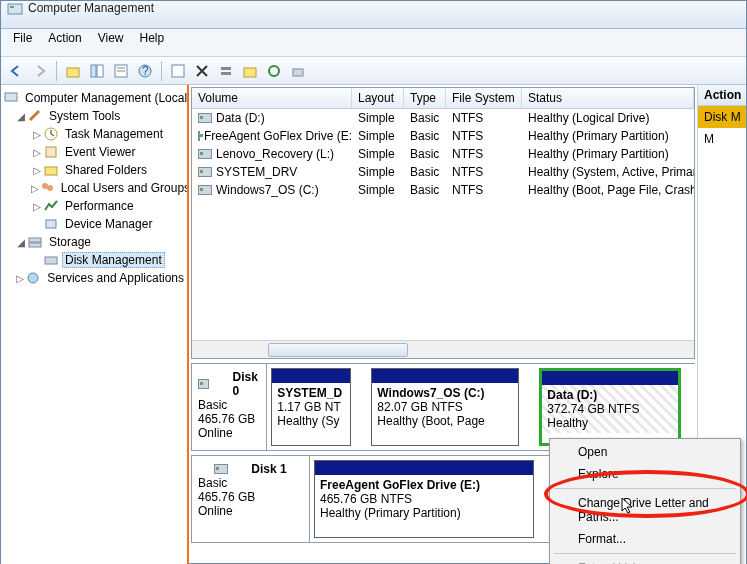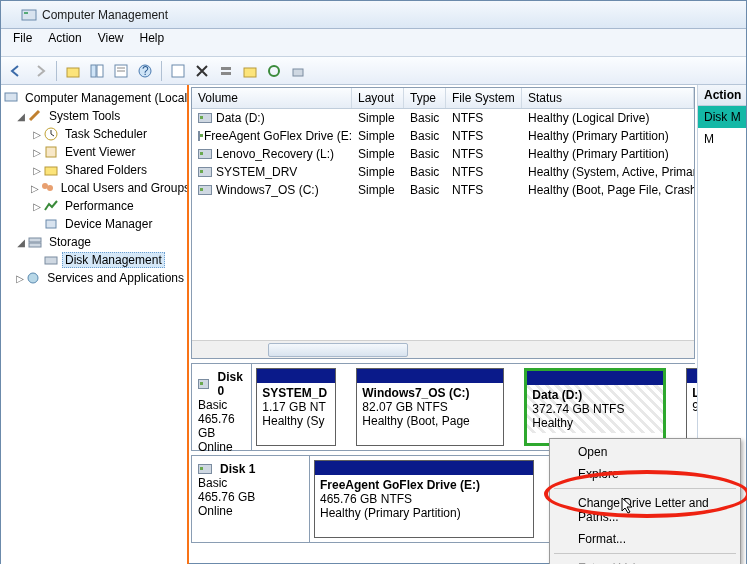--- a/index.html
+++ b/index.html
@@ -1,54 +1,54 @@
 <!DOCTYPE html>
 <html><head>
 <meta charset="utf-8">
 <style>
 * { margin:0; padding:0; box-sizing:border-box; font-family:"Segoe UI",Tahoma,sans-serif; font-size:12px; }
 body { background:#dde5ee; width:747px; height:564px; overflow:hidden; position:relative; }
 .window { position:absolute; top:0; left:0; right:0; bottom:0; background:#fff; border:1px solid #6b8aab; }
-.titlebar { height:28px; background:linear-gradient(#f4f8fd,#dce8f5); display:flex; align-items:center; padding:0 20px; border-bottom:1px solid #a7b9cf; }
+.titlebar { height:28px; background:linear-gradient(#f4f8fd,#dce8f5); display:flex; padding:0 6px; border-bottom:1px solid #a7b9cf; }
 .titlebar .icon { width:16px; height:16px; margin-right:5px; }
 .titlebar .title { color:#1a1a1a; }
 .menubar { height:28px; background:#f2f6fb; display:flex; padding:0 4px; border-bottom:1px solid #c7d3e1; }
 .menubar span { padding:2px 8px; cursor:default; }
 .toolbar { height:28px; background:linear-gradient(#fbfdff,#e7eef8); border-bottom:1px solid #b6c5d7; display:flex; align-items:center; padding:0 4px; gap:2px; }
 .toolbar .tb { width:22px; height:22px; display:flex; align-items:center; justify-content:center; border:1px solid transparent; }
 .toolbar .sep { width:1px; height:20px; background:#b0c0d3; margin:0 3px; }
 .body { display:flex; height:calc(100% - 76px); }
 .tree { width:188px; border-right:2px solid #f97316; background:#fff; padding:4px 0; overflow:hidden; white-space:nowrap; }
 .tree-item { display:flex; align-items:center; height:18px; padding-left:2px; cursor:default; }
 .tree-item .tw { width:12px; display:inline-block; text-align:center; color:#666; font-size:10px; }
 .tree-item .ic { width:16px; height:16px; margin-right:3px; display:inline-flex; align-items:center; justify-content:center; }
 .tree-item.selected .lbl { background:#d5e8f8; border:1px dotted #6b9fd1; padding:0 2px; }
 .tree-item .lbl { padding:0 3px; }
 .main { flex:1; display:flex; flex-direction:column; border-right:1px solid #c7d3e1; overflow:hidden; }
 .action { width:48px; background:#fff; }
 .action-hdr { background:linear-gradient(#f2f6fb,#e1e9f3); border-bottom:1px solid #c0cddb; padding:3px 6px; font-weight:bold; }
 .action-row { padding:4px 6px; white-space:nowrap; }
-.action-row.sel { background:#14b8a6; }
+.action-row.sel { background:#eab308; }
 .volgrid { border:1px solid #8a9db3; margin:2px; flex:0 0 auto; height:272px; display:flex; flex-direction:column; }
 .volgrid-head { display:flex; background:linear-gradient(#fbfdff,#e6edf6); border-bottom:1px solid #c0cddb; }
 .volgrid-head div { padding:3px 6px; border-right:1px solid #d0dae5; }
 .volgrid-body { flex:1; overflow:hidden; background:#fff; }
 .volrow { display:flex; height:18px; align-items:center; }
 .volrow div { padding:1px 6px; white-space:nowrap; overflow:hidden; }
 .col-v { width:160px; display:flex; align-items:center; }
 .col-l { width:52px; }
 .col-t { width:42px; }
 .col-f { width:76px; }
 .col-s { flex:1; }
 .scroll-h { height:18px; background:#f0f0f0; border-top:1px solid #d0d0d0; display:flex; align-items:center; padding:0 16px; }
 .scroll-h .thumb { height:14px; width:140px; background:linear-gradient(#f4f8fc,#d8e3ef); border:1px solid #a8b8cb; border-radius:2px; margin-left:60px; }
 .disks { flex:1; overflow:hidden; }
 .diskrow { display:flex; border:1px solid #8a9db3; margin:2px 2px 4px 2px; height:88px; }
 .diskinfo { width:118px; background:#fff; border-right:1px solid #8a9db3; padding:6px; }
-.diskinfo .hd { display:flex; align-items:center; gap:4px; }
+.diskinfo .hd { display:flex; align-items:center; gap:19px;justify-content:center; }
 .diskinfo .hd b { font-weight:bold; }
 .parts { flex:1; display:flex; padding:4px; gap:20px; background:#fff; }
 .part { border:1px solid #606060; display:flex; flex-direction:column; }
 .part .bar { height:14px; background:#0a1a8a; }
 .part .txt { padding:3px 5px; font-size:11px; line-height:14px; white-space:nowrap; overflow:hidden; }
 .part .txt b { font-weight:bold; }
 .part.sel { border:3px solid #2ea82e; }
 .part.hatch .txt { background:repeating-linear-gradient(45deg,#fff,#fff 4px,#e8e8e8 4px,#e8e8e8 7px); }
 .ctxmenu { position:absolute; left:549px; top:438px; width:192px; background:#f2f2f2; border:1px solid #9a9a9a; box-shadow:2px 2px 4px rgba(0,0,0,0.3); padding:2px; }
 .ctxmenu .mi { padding:4px 8px 4px 26px; cursor:default; }
@@ -173,21 +173,21 @@
           <span class="lbl">System Tools</span>
         </div>
       <div class="tree-item" style="padding-left:30px">
           <span class="tw">▷</span>
           <span class="ic">
             <svg width="16" height="16">
               <circle cx="8" cy="8" r="6" fill="#fff" stroke="#c0a030"></circle>
               <path d="M8 4 L8 8 L11 10" stroke="#333" fill="none"></path>
             </svg>
           </span>
-          <span class="lbl">Task Scheduler</span>
+          <span class="lbl">Task Management</span>
         </div>
       <div class="tree-item" style="padding-left:30px">
           <span class="tw">▷</span>
           <span class="ic">
             <svg width="16" height="16">
               <rect x="3" y="3" width="10" height="10" fill="#f8e8c8" stroke="#b89a3a"></rect>
             </svg>
           </span>
           <span class="lbl">Event Viewer</span>
         </div>

